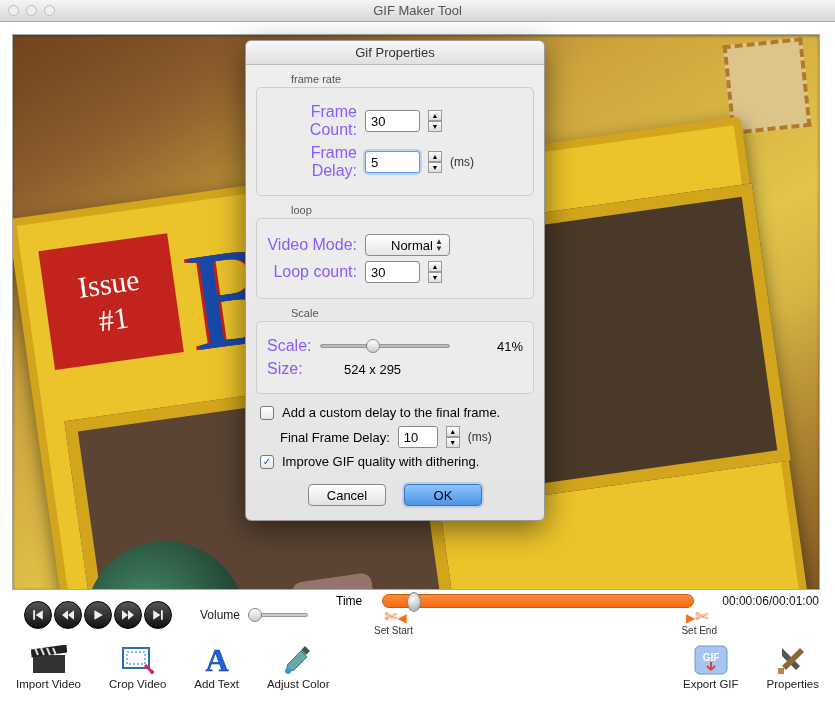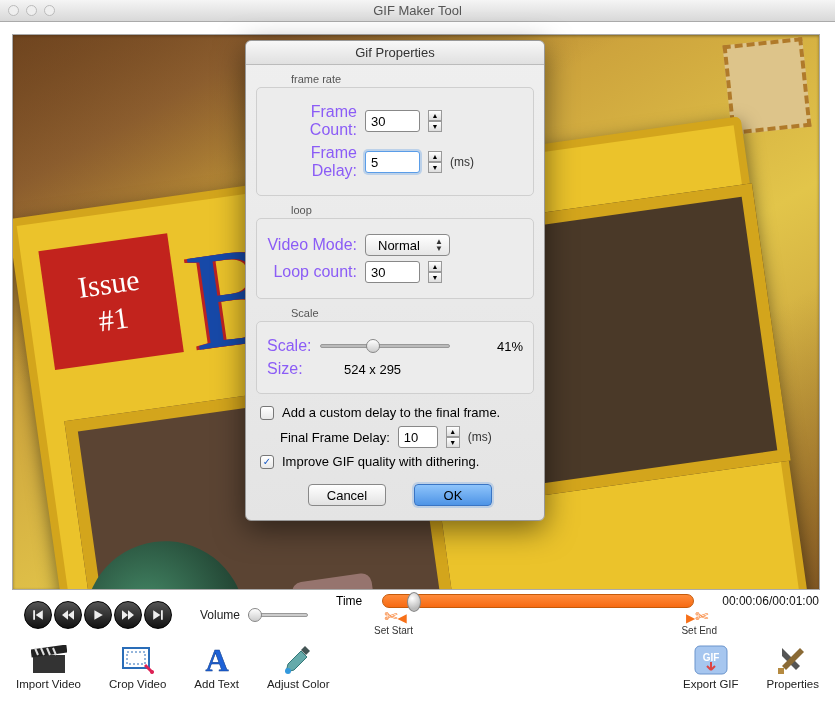--- a/index.html
+++ b/index.html
@@ -85,30 +85,30 @@
   }
   .num-input.focused { border:1.5px solid #5a9de8; box-shadow:0 0 0 2px rgba(100,160,230,.35);}
   .stepper { width:14px; height:22px; display:flex; flex-direction:column; }
   .stepper button { flex:1; font-size:7px; line-height:1; border:1px solid #999; background:linear-gradient(#fff,#ddd); padding:0; cursor:pointer;}
   .unit { font-size:12px; color:#333; }
   .select {
     width:85px; height:22px;
     border:1px solid #8a8a8a; border-radius:4px;
     background:linear-gradient(#fff,#e6e6e6);
     display:flex; align-items:center; justify-content:space-between;
-    padding:0 6px 0 12px; font-size:13px;
+    padding:0 6px 0 25px; font-size:13px;
   }
   .select .arrows { font-size:8px; line-height:7px; color:#333; display:flex; flex-direction:column; }
   .hslider { position:relative; width:130px; height:18px; }
   .track { position:absolute; left:0; right:0; top:50%; height:4px; margin-top:-2px; background:#bbb; border:1px solid #999; border-radius:3px;}
   .knob { position:absolute; top:50%; width:14px; height:14px; margin-top:-7px; border-radius:50%; background:linear-gradient(#fff,#ccc); border:1px solid #888; }
   .plain-row { display:flex; align-items:center; gap:8px; padding:3px 14px; font-size:13px;}
   .checkbox { width:14px; height:14px; border:1px solid #777; background:linear-gradient(#fff,#e8e8e8); border-radius:3px; display:inline-flex; align-items:center; justify-content:center; font-size:10px; color:#1658c5;}
   .dialog-buttons { display:flex; justify-content:center; gap:18px; margin-top:12px;}
-  .btn { width:78px; height:22px; border:1px solid #888; border-radius:4px; font-size:13px; cursor:pointer;margin-left:10px; }
+  .btn { width:78px; height:22px; border:1px solid #888; border-radius:4px; font-size:13px; cursor:pointer; }
   .btn-normal { background:linear-gradient(#fff,#e2e2e2); }
   .btn-primary { background:linear-gradient(#8ec4fb,#4e94e6); border-color:#3a75c4; color:#000; box-shadow:0 0 0 2px rgba(100,160,230,.3);}
   .sub-indent { padding-left:34px; }
 
   
   .controls { display:flex; align-items:center; padding:4px 16px 0 24px; gap:8px; }
   .play-buttons { display:flex; }
   .pbtn {
     width:28px; height:28px; border-radius:50%;
     background:linear-gradient(#555,#111);

